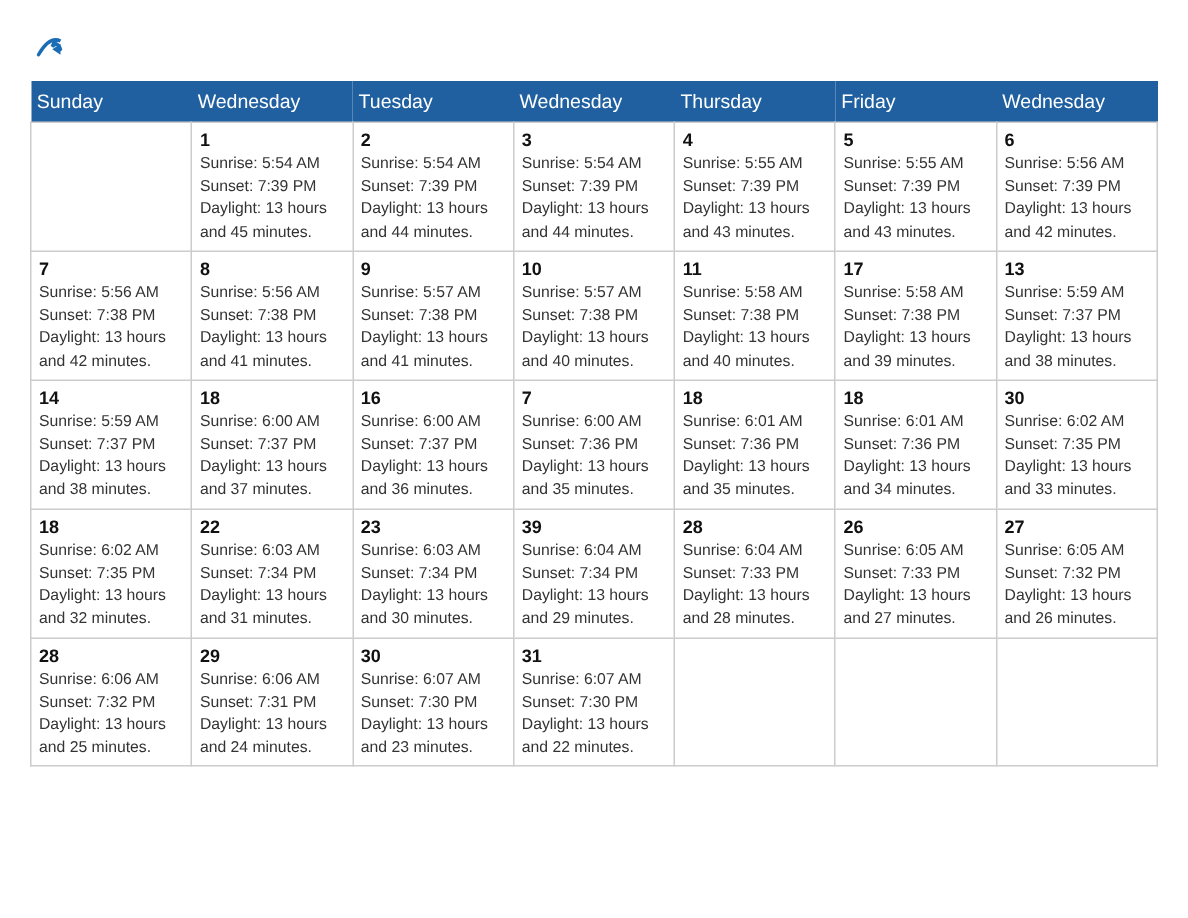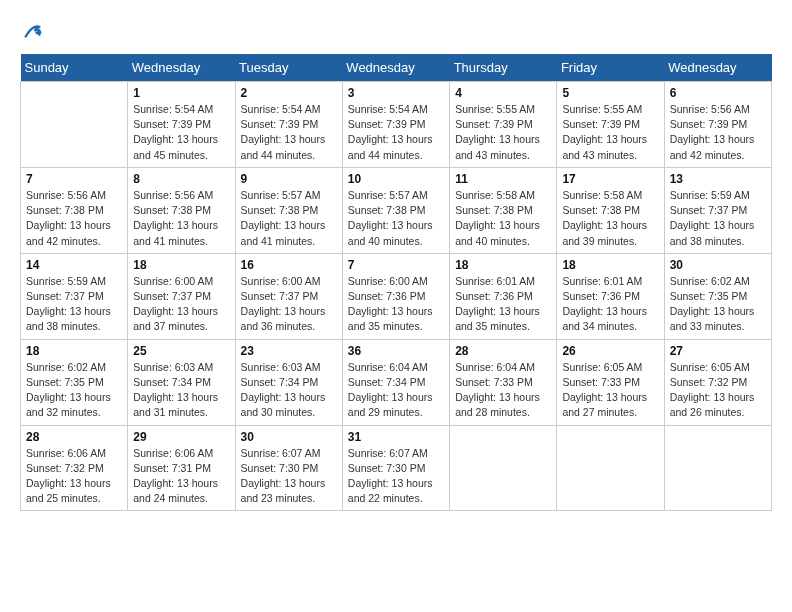--- a/index.html
+++ b/index.html
@@ -274,35 +274,35 @@
       </tr>
       <tr class="week-row">
         <td>
           <div class="day-number">18</div>
           <div class="day-info" style="white-space: pre-line;">Sunrise: 6:02 AM
 Sunset: 7:35 PM
 Daylight: 13 hours
 and 32 minutes.</div>
         </td>
         <td>
-          <div class="day-number">25</div>
+          <div class="day-number">22</div>
           <div class="day-info" style="white-space: pre-line;">Sunrise: 6:03 AM
 Sunset: 7:34 PM
 Daylight: 13 hours
 and 31 minutes.</div>
         </td>
         <td>
           <div class="day-number">23</div>
           <div class="day-info" style="white-space: pre-line;">Sunrise: 6:03 AM
 Sunset: 7:34 PM
 Daylight: 13 hours
 and 30 minutes.</div>
         </td>
         <td>
-          <div class="day-number">36</div>
+          <div class="day-number">39</div>
           <div class="day-info" style="white-space: pre-line;">Sunrise: 6:04 AM
 Sunset: 7:34 PM
 Daylight: 13 hours
 and 29 minutes.</div>
         </td>
         <td>
           <div class="day-number">28</div>
           <div class="day-info" style="white-space: pre-line;">Sunrise: 6:04 AM
 Sunset: 7:33 PM
 Daylight: 13 hours

